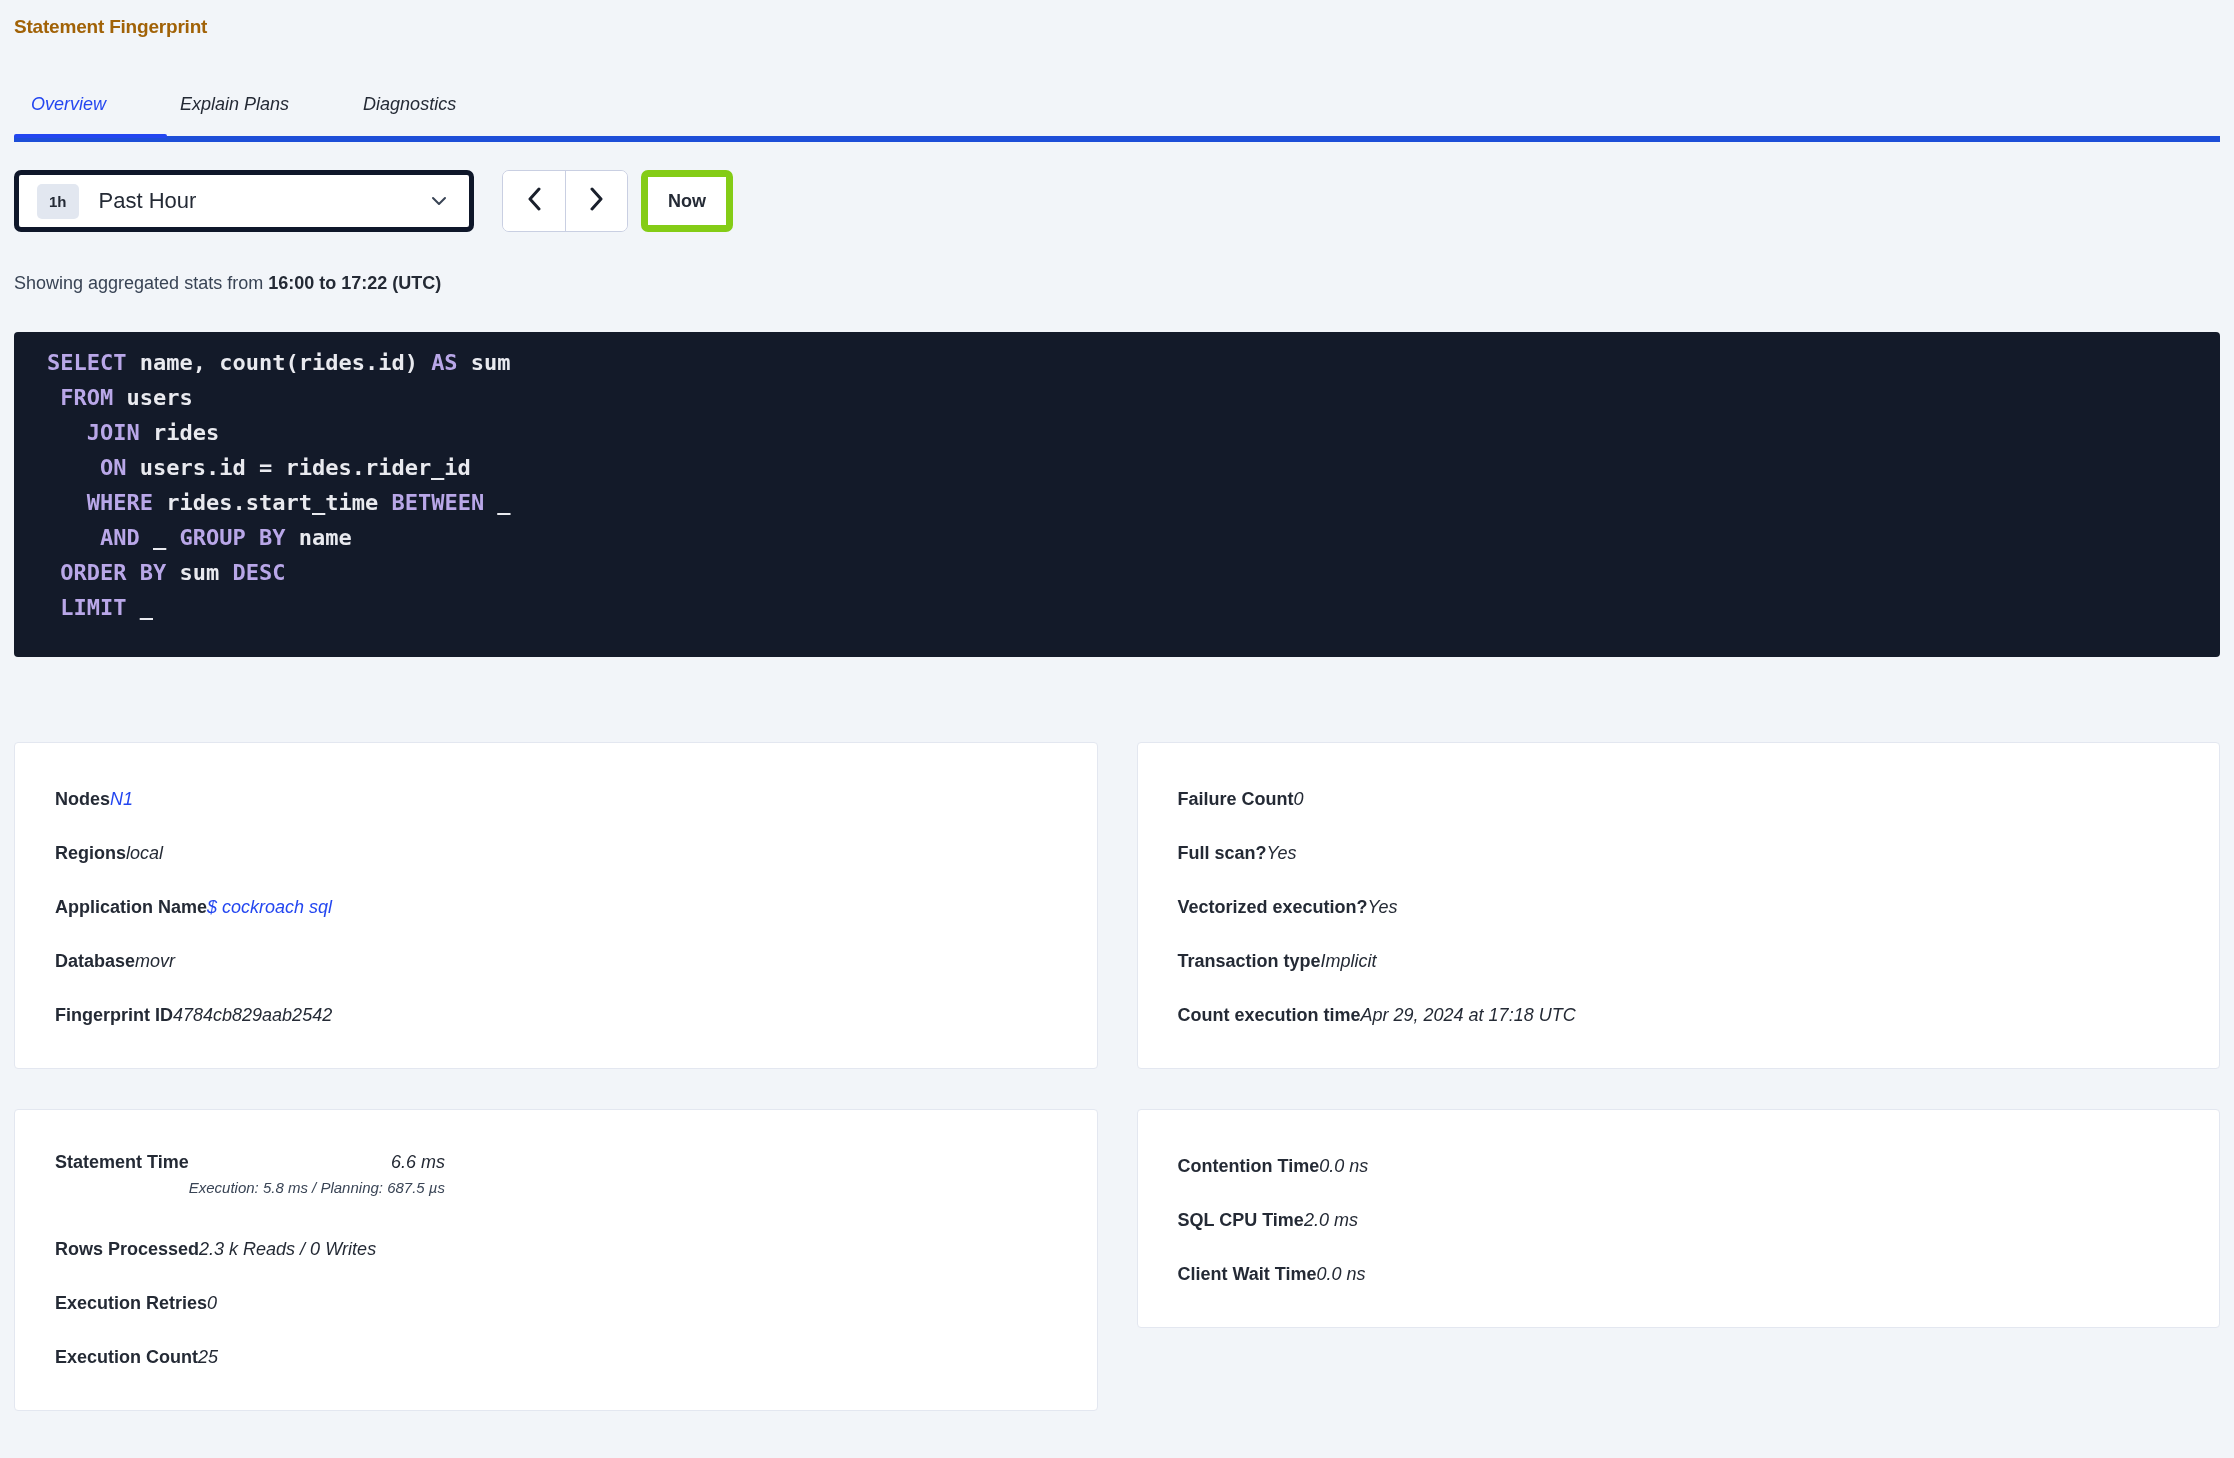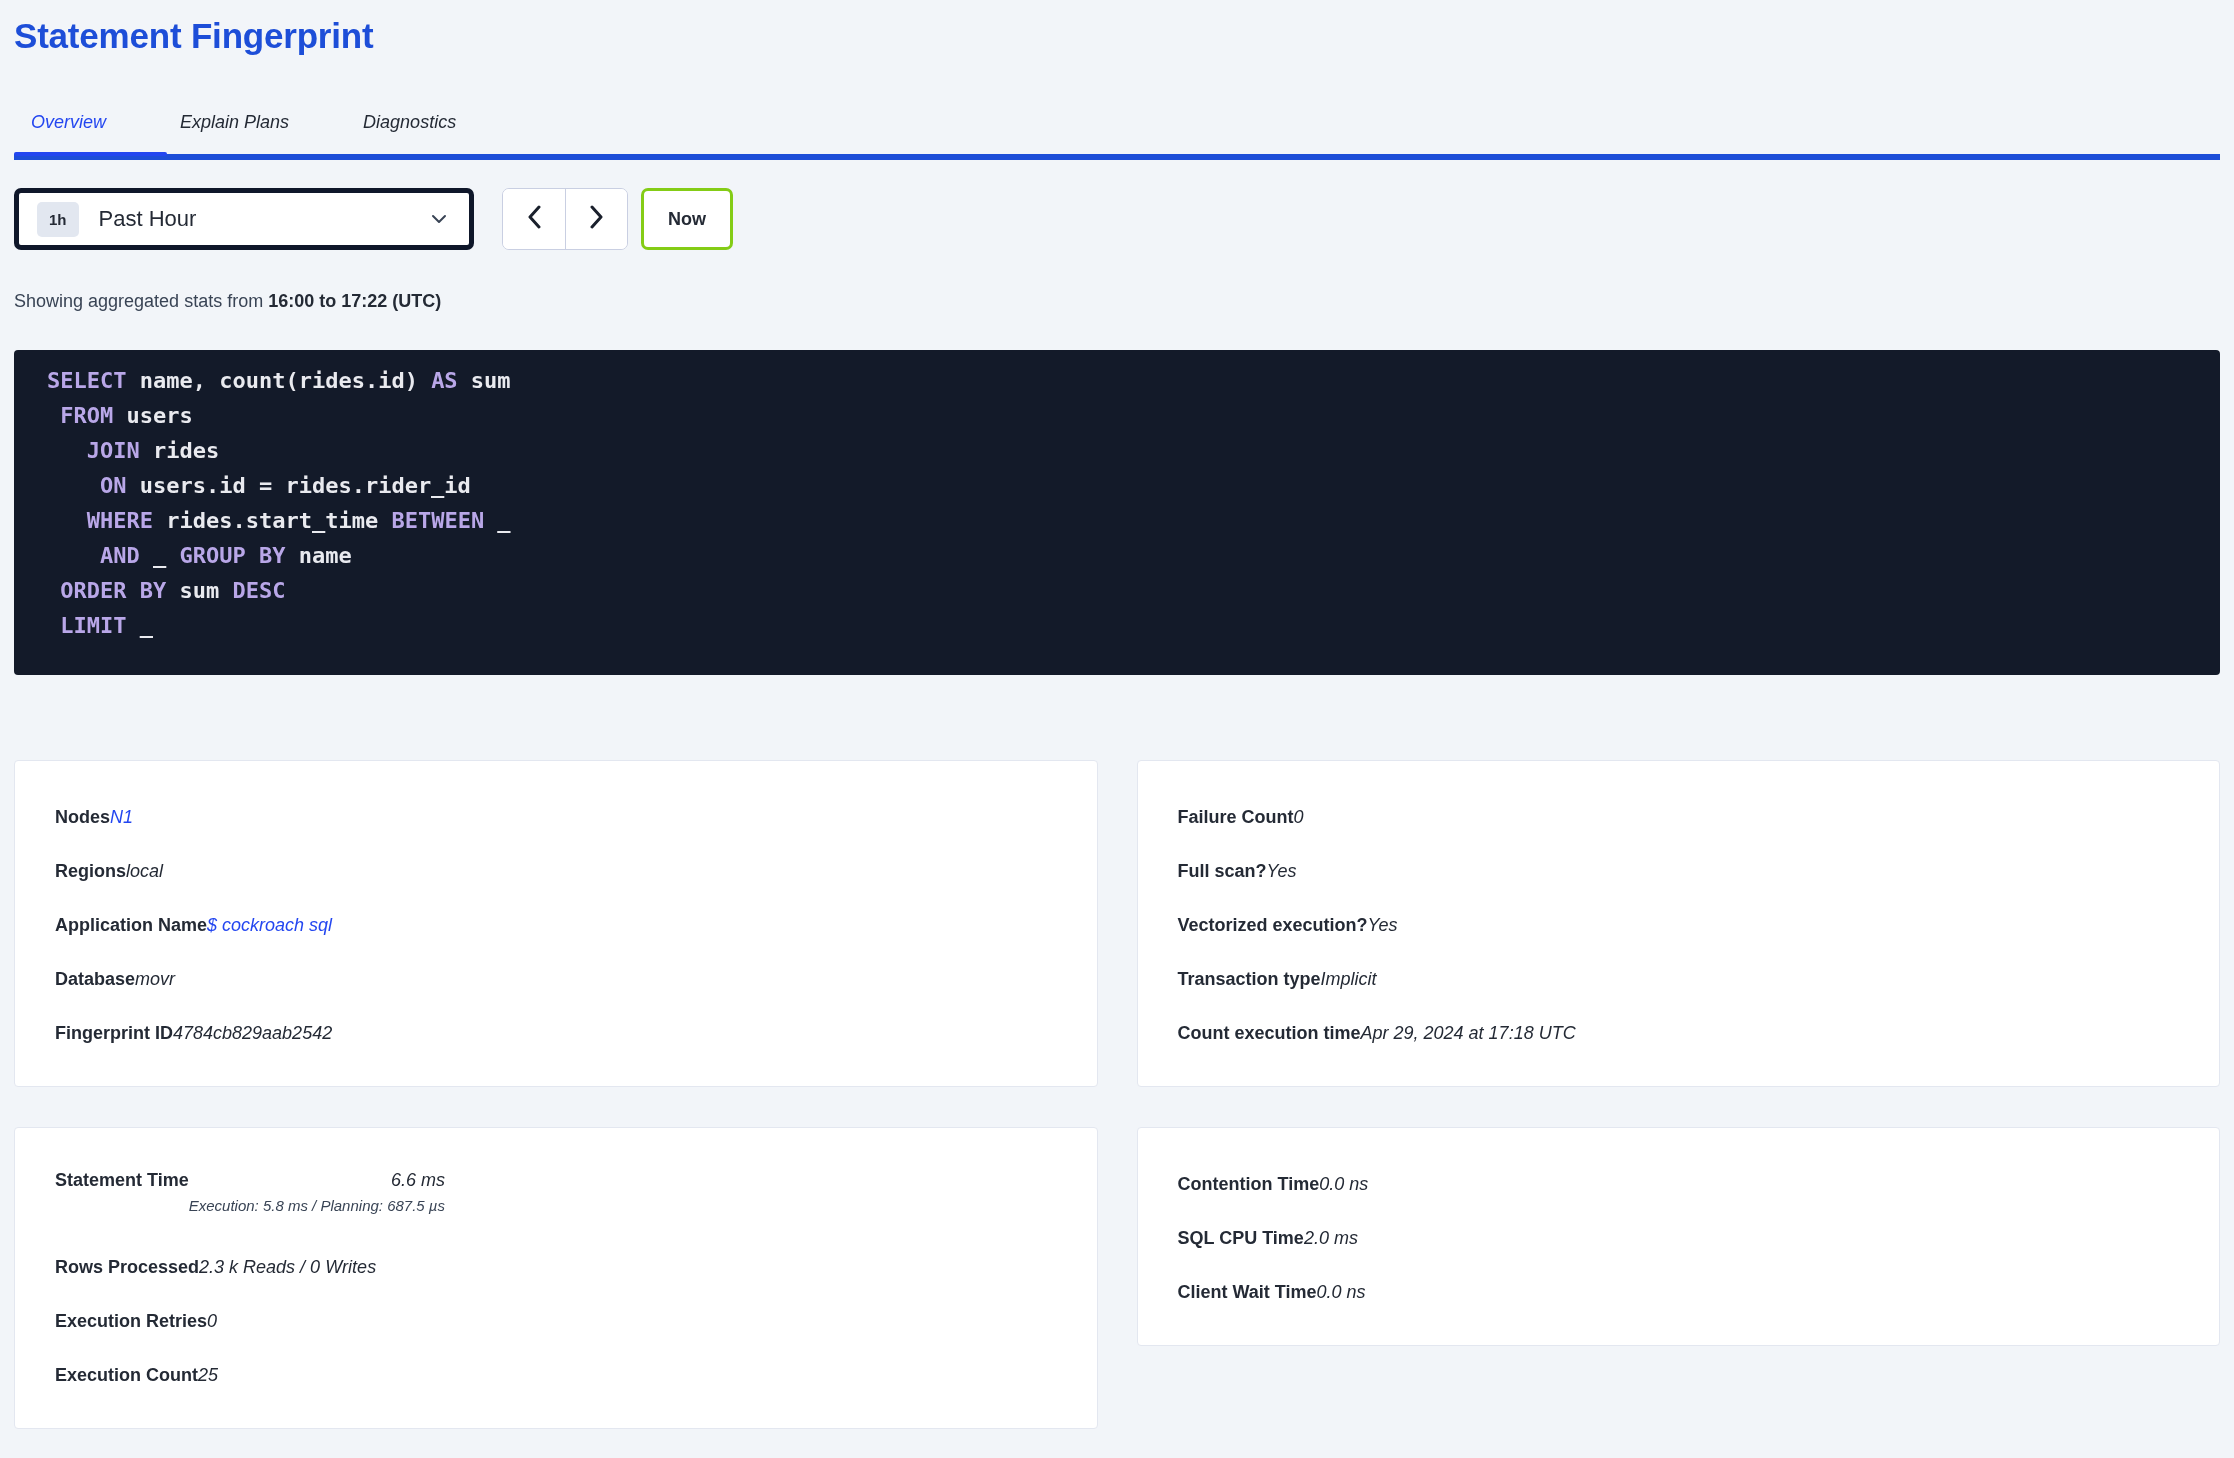--- a/index.html
+++ b/index.html
@@ -8,21 +8,21 @@
     width: 2234px; height: 1458px; overflow: hidden;
     font-family: "Liberation Sans", sans-serif;
     color: #242a35;
     position: relative;
   }
   .content { padding: 0 14px; }
 
   
   .page-title {
     margin: 16px 0 0 0;
-    font-size: 35px; font-weight: 700; color: #1d4ed8;
+    font-size: 19px; font-weight: 700; color: #a16207;
     letter-spacing: -0.2px;
   }
 
   
   .tabbar {
     margin-top: 46px;
     position: relative;
     display: flex; gap: 74px;
     padding-left: 17px;
     border-bottom: 6px solid #1d4ed8;
@@ -63,21 +63,21 @@
     overflow: hidden;
   }
   .arrow-btn {
     width: 62px; display: flex; align-items: center; justify-content: center;
     cursor: pointer; background: #fff;
   }
   .arrow-btn + .arrow-btn { border-left: 1px solid #c9cfe2; }
 
   .now-btn {
     margin-left: 13px; width: 92px; height: 62px;
-    background: #fff; border: 3px solid #84cc16; border-radius: 7px;
+    background: #fff; border: 7px solid #84cc16; border-radius: 7px;
     display: flex; align-items: center; justify-content: center;
     font-size: 18px; font-weight: 700; color: #242a35; cursor: pointer;
   }
 
   
   .caption { margin-top: 41px; font-size: 18px; color: #394455; }
   .caption b { color: #242a35; font-weight: 700; }
 
   
   .sql-box {

